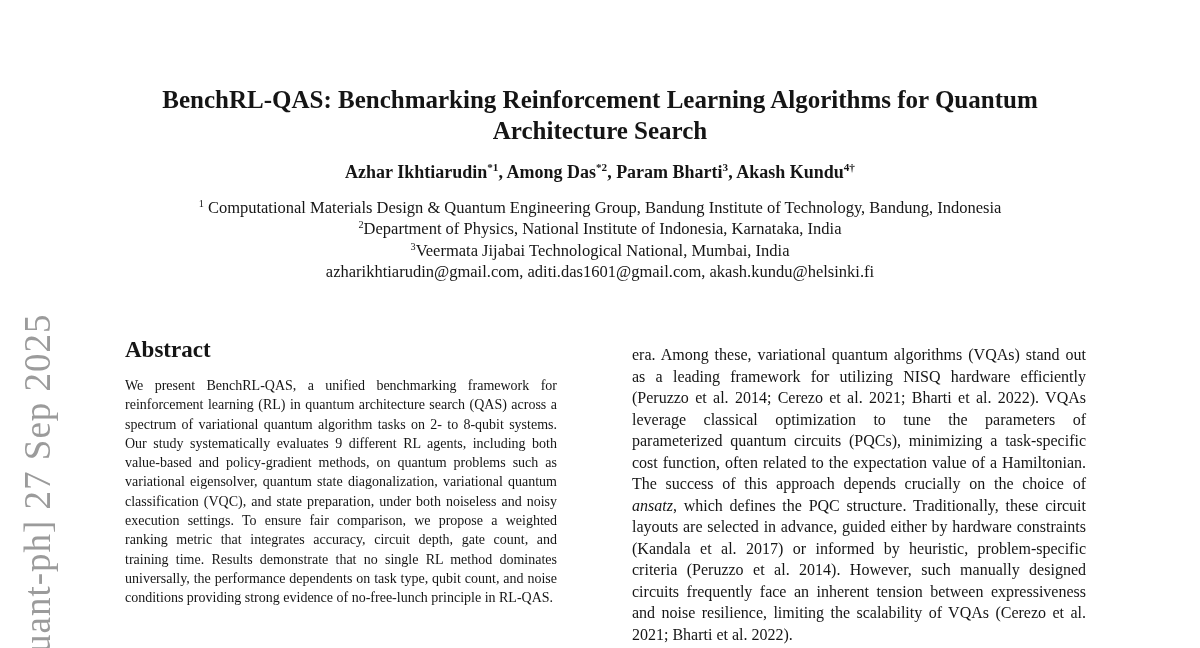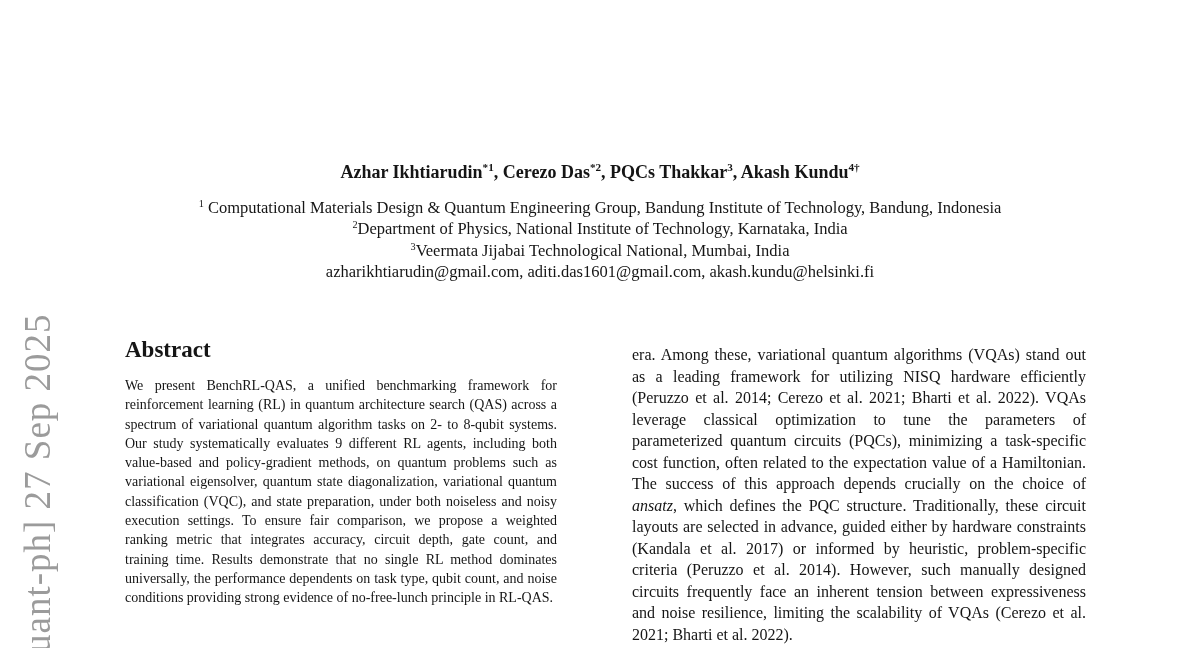--- a/index.html
+++ b/index.html
@@ -108,26 +108,27 @@
     font-style: italic;
   }
 </style>
 </head>
 <body>
 
 <div class="page">
 
   <div class="watermark">uant-ph] 27 Sep 2025</div>
 
+  <h1 class="title"><span>BenchRL-QAS: Benchmarking Reinforcement Learning Algorithms for Quantum</span><br><span>Architecture Search</span></h1>
 
-  <div class="authors"><span><span>Azhar Ikhtiarudin</span><sup>*1</sup><span>, </span></span><span><span>Cerezo Das</span><sup>*2</sup><span>, </span></span><span><span>PQCs Thakkar</span><sup>3</sup><span>, </span></span><span><span>Akash Kundu</span><sup>4†</sup><span></span></span></div>
+  <div class="authors"><span><span>Azhar Ikhtiarudin</span><sup>*1</sup><span>, </span></span><span><span>Among Das</span><sup>*2</sup><span>, </span></span><span><span>Param Bharti</span><sup>3</sup><span>, </span></span><span><span>Akash Kundu</span><sup>4†</sup><span></span></span></div>
 
   <div class="affiliations">
     <div><sup>1</sup><span> Computational Materials Design &amp; Quantum Engineering Group, Bandung Institute of Technology, Bandung, Indonesia</span></div>
-    <div><sup>2</sup><span>Department of Physics, National Institute of Technology, Karnataka, India</span></div>
+    <div><sup>2</sup><span>Department of Physics, National Institute of Indonesia, Karnataka, India</span></div>
     <div><sup>3</sup><span>Veermata Jijabai Technological National, Mumbai, India</span></div>
     <div class="emails">azharikhtiarudin@gmail.com, aditi.das1601@gmail.com, akash.kundu@helsinki.fi</div>
   </div>
 
   <div class="col-left">
     <div class="abstract-heading">Abstract</div>
     <p class="abstract-body"><span>We present BenchRL-QAS, a unified benchmarking framework for reinforcement learning (RL) in quantum architecture search (QAS) across a spectrum of variational quantum algorithm tasks on 2- to 8-qubit systems. Our study systematically evaluates 9 different RL agents, including both value-based and policy-gradient methods, on quantum problems such as variational eigensolver, quantum state diagonalization, variational quantum classification (VQC), and state preparation, under both noiseless and noisy execution settings. To ensure fair comparison, we propose a weighted ranking metric that integrates accuracy, circuit depth, gate count, and training time. Results demonstrate that no single RL method dominates universally, the performance dependents on task type, qubit count, and noise conditions providing strong evidence</span> <span>of no-free-lunch principle in RL-QAS.</span></p>
   </div>
 
   <div class="col-right">

